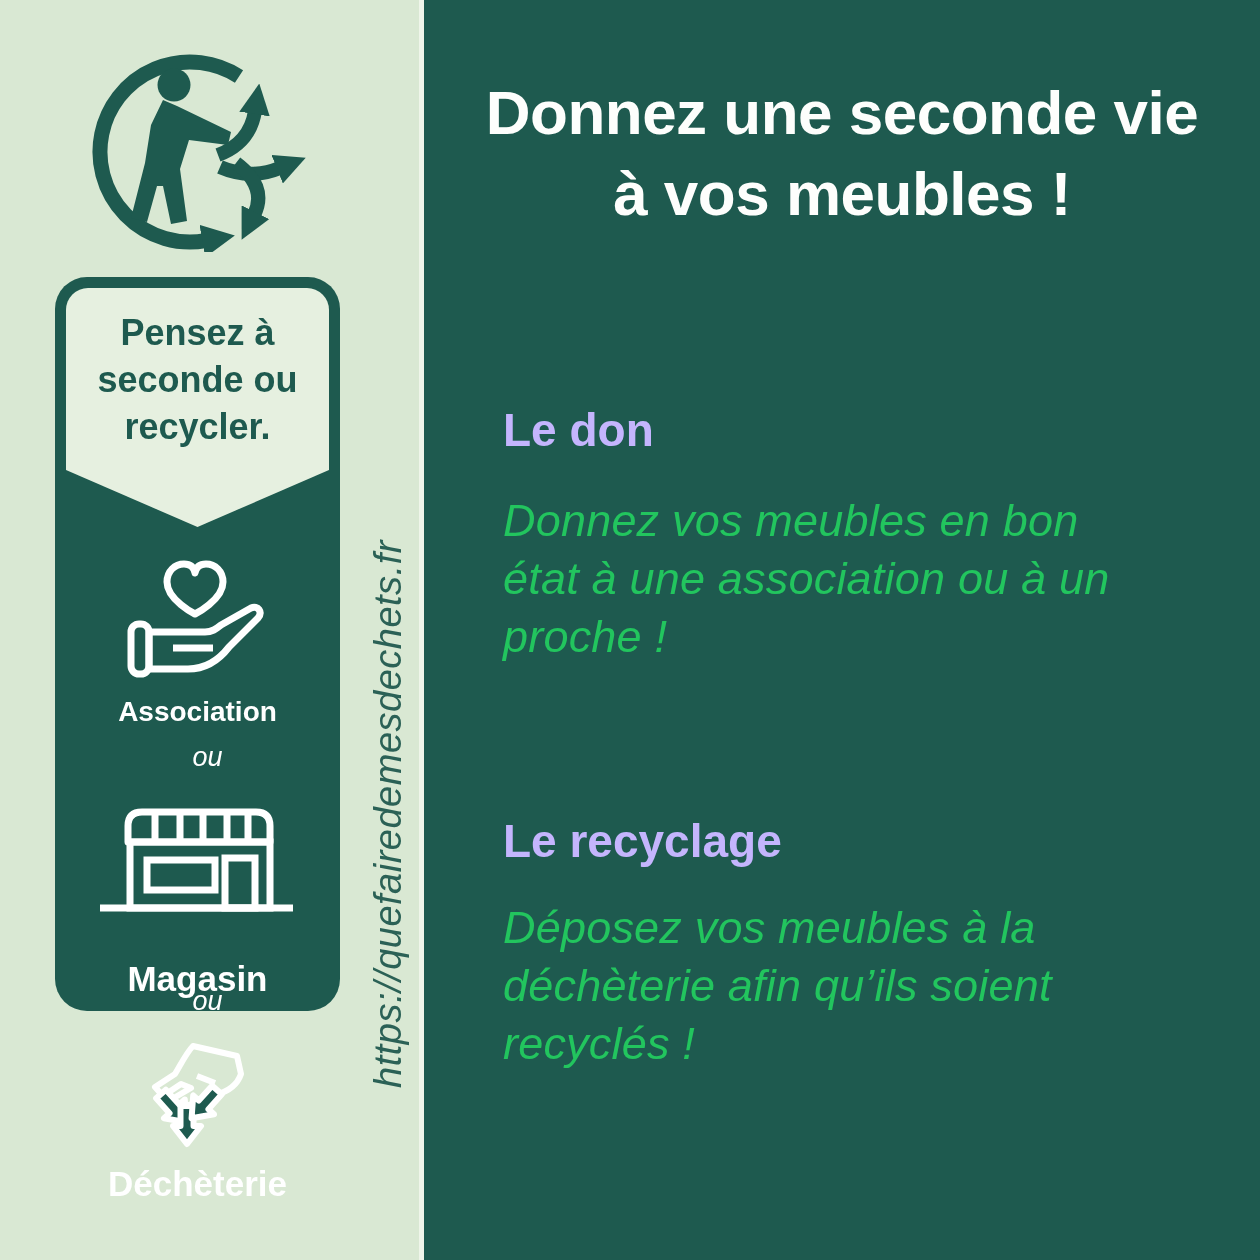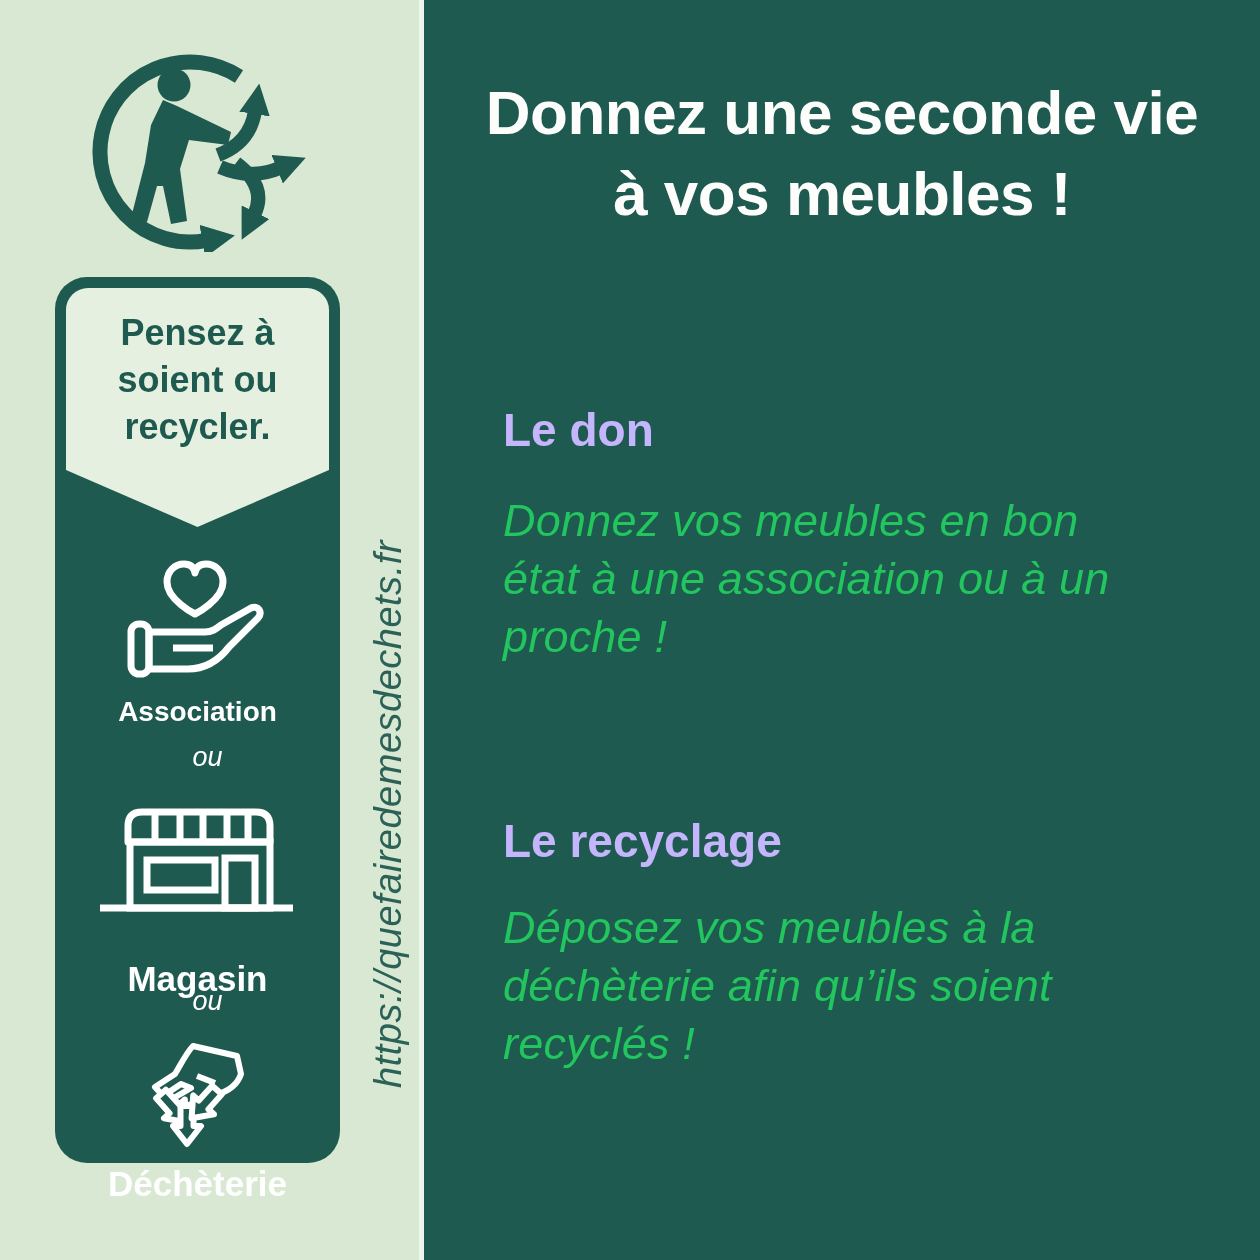--- a/index.html
+++ b/index.html
@@ -34,21 +34,21 @@
   .b-don{top:492px;}
   .h-rec{top:815px;}
   .b-rec{top:899px;}
 
   
   .left-panel{position:absolute;left:0;top:0;width:424px;height:1260px;background:#d9e8d3;}
   .triman{position:absolute;left:90px;top:47px;width:230px;height:205px;color:#1e5a4f;}
 
   
   .ribbon{
-    position:absolute;left:55px;top:277px;width:285px;height:886px;
+    position:absolute;left:55px;top:277px;width:285px;height:734px;
     background:#1e5a4f;border-radius:32px;
   }
   .ribbon-banner-light{
     position:absolute;left:11px;top:11px;width:263px;height:182px;
     background:#e6f0e0;border-radius:22px 22px 0 0;
   }
   .ribbon-banner-v{
     position:absolute;left:11px;top:193px;width:263px;height:57px;
     background:#e6f0e0;
     clip-path:polygon(0 0,100% 0,50% 100%);
@@ -107,21 +107,21 @@
       <path d="M128,108 Q160,96 165,64" fill="none" stroke="#1e5a4f" stroke-width="14" marker-end="url(#mk)"></path>
       <path d="M130,120 Q160,133 190,121" fill="none" stroke="#1e5a4f" stroke-width="14" marker-end="url(#mk)"></path>
       <path d="M146,116 Q178,140 164,168" fill="none" stroke="#1e5a4f" stroke-width="14" marker-end="url(#mk)"></path>
     </svg>
 
     <div class="ribbon">
       <div class="ribbon-banner-light"></div>
       <div class="ribbon-banner-v"></div>
       <div class="banner-text">
         <div>Pensez à</div>
-        <div>soient ou</div>
+        <div>seconde ou</div>
         <div>recycler.</div>
       </div>
 
       <svg class="ribbon-icon icon-assoc" viewBox="0 0 165 140">
         <path d="M80,64 C80,64 52,50 52,32 C52,21 60,14 69,14 C75,14 79,17 80,23 C81,17 85,14 91,14 C100,14 108,21 108,32 C108,50 80,64 80,64 Z" fill="none" stroke="#ffffff" stroke-width="7" stroke-linejoin="round"></path>
         <rect x="16" y="74" width="18" height="50" rx="8" fill="none" stroke="#ffffff" stroke-width="7"></rect>
         <path d="M34,82 L90,82 C97,82 101,79 106,75 L136,58 C143,55 148,62 143,68 L114,97 C104,110 90,119 73,119 L34,119 Z" fill="none" stroke="#ffffff" stroke-width="7" stroke-linejoin="round"></path>
         <path d="M58,98 H98" fill="none" stroke="#ffffff" stroke-width="7"></path>
       </svg>
       <div class="ribbon-label lbl-assoc">Association</div>

